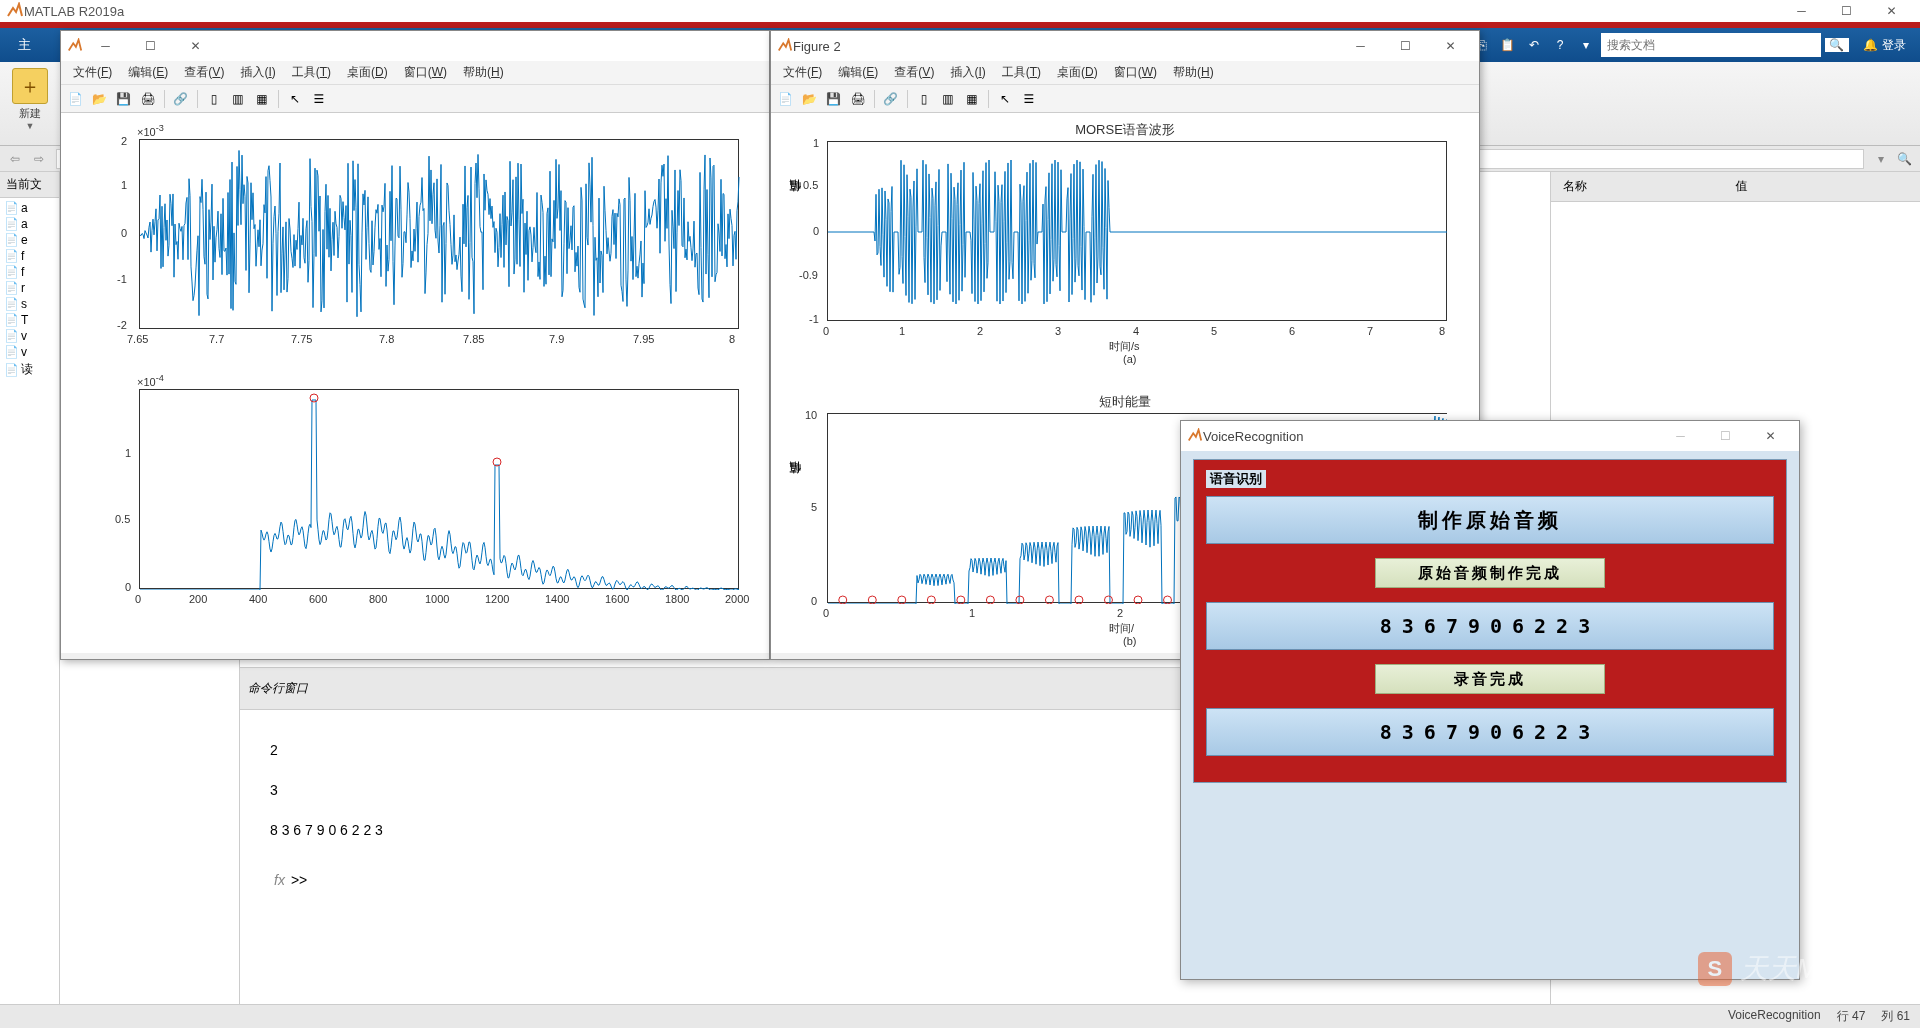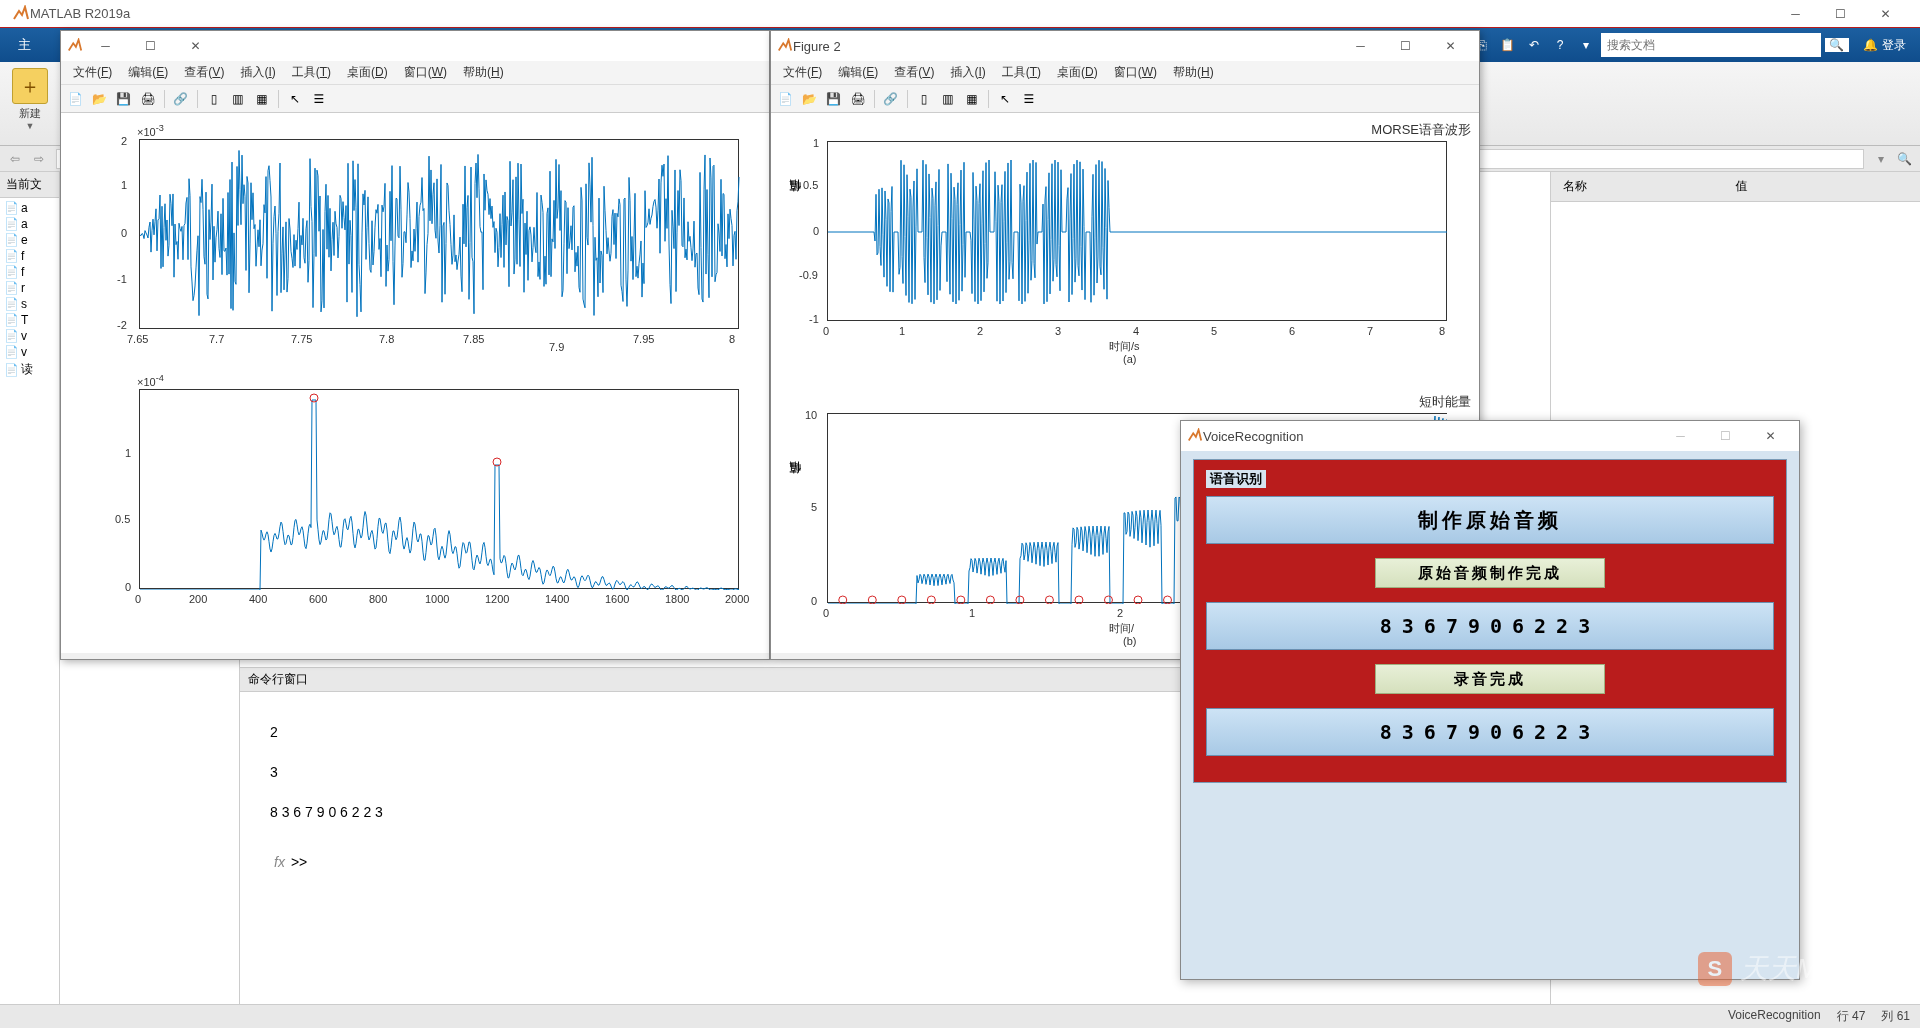--- a/index.html
+++ b/index.html
@@ -1,20 +1,20 @@
 <!DOCTYPE html>
 <html><head>
 <meta charset="utf-8">
 <style>
 * { box-sizing: border-box; margin: 0; padding: 0; font-family: "Microsoft YaHei", Arial, sans-serif; }
 body { background: #f0f0f0; width: 1920px; height: 1028px; overflow: hidden; position: relative; font-size: 12px; }
 
 
 .matlab-main { position: absolute; top: 0; left: 0; width: 1920px; height: 1028px; background: #fff; }
-.titlebar { height: 28px; background: #fff; display: flex; align-items: center; padding: 0 12px; border-bottom: 1px solid #b91c1c; }
+.titlebar { height: 28px; background: #fff; display: flex; align-items: center; padding: 0 6px; border-bottom: 6px solid #b91c1c; }
 .titlebar .title { font-size: 13px; color: #555; flex: 1; }
 .win-controls { display: flex; gap: 0; }
 .win-btn { width: 45px; height: 28px; display: flex; align-items: center; justify-content: center; color: #555; cursor: pointer; }
 
 .ribbon { height: 34px; background: linear-gradient(#1c5fa0, #0f4d8c); display: flex; align-items: center; padding: 0 4px; }
 .ribbon-tab { color: #fff; padding: 6px 14px; font-size: 13px; }
 .ribbon-right { margin-left: auto; display: flex; align-items: center; gap: 4px; }
 .ribbon-icon { width: 22px; height: 22px; display: flex; align-items: center; justify-content: center; color: #fff; cursor: pointer; }
 .search-box { width: 220px; height: 24px; background: #fff; border: none; padding: 0 6px; font-size: 12px; }
 .login { color: #fff; padding: 0 10px; display: flex; align-items: center; gap: 4px; }
@@ -46,21 +46,21 @@
 .line-num { width: 40px; text-align: right; padding-right: 8px; color: #888; background: #f5f5f5; }
 .line-num.boxed { border: 1px solid #999; background: #fff; }
 .code-text { padding-left: 20px; }
 .line45 { background: #fffde0; }
 .code-green { color: #009000; }
 .code-blue { color: #0000c0; }
 .code-hl { background: #ffd89a; }
 .fold-marker { width: 12px; text-align: center; color: #888; }
 
 .cmd-area { flex: 1; background: #fff; }
-.cmd-header { background: #e8e8e8; padding: 3px 8px; font-size: 12px; border-bottom: 1px solid #ccc; }
+.cmd-header { background: #e8e8e8; padding: 12px 8px; font-size: 12px; border-bottom: 1px solid #ccc; font-style: italic; }
 .cmd-body { padding: 20px 30px; font-family: Consolas, monospace; font-size: 14px; line-height: 40px; }
 .cmd-prompt { display: flex; align-items: center; gap: 6px; padding-left: 4px; margin-top: 10px; }
 .fx { font-style: italic; color: #888; font-size: 14px; }
 
 .right-panel { width: 370px; background: #fff; border-left: 1px solid #ccc; }
 .ws-header { background: #e8e8e8; padding: 6px 12px; font-size: 12px; border-bottom: 1px solid #ccc; display: flex; }
 .ws-col { flex: 1; }
 
 .status-bar { position: absolute; bottom: 0; left: 0; right: 0; height: 24px; background: #e8e8e8; border-top: 1px solid #ccc; display: flex; align-items: center; padding: 0 10px; font-size: 12px; color: #444; }
 .status-right { margin-left: auto; display: flex; gap: 16px; }
@@ -74,21 +74,21 @@
 .fig-menu u { text-decoration: underline; }
 .fig-toolbar { height: 28px; background: #f4f4f4; display: flex; align-items: center; padding: 0 4px; gap: 2px; border-bottom: 1px solid #ccc; }
 .fig-tool { width: 22px; height: 22px; display: flex; align-items: center; justify-content: center; cursor: pointer; border: 1px solid transparent; }
 .fig-sep { width: 1px; height: 18px; background: #ccc; margin: 0 3px; }
 .fig-content { background: #fff; padding: 8px; }
 
 .plot-area { background: #fff; position: relative; }
 .axes { position: absolute; border: 1px solid #333; }
 .axis-label { position: absolute; font-size: 11px; color: #333; }
 .y-exp { position: absolute; font-size: 11px; color: #333; }
-.plot-title { position: absolute; font-size: 13px; color: #333; width: 100%; text-align: right; }
+.plot-title { position: absolute; font-size: 13px; color: #333; width: 100%; text-align: center; }
 .ylabel-vert { position: absolute; font-size: 12px; writing-mode: vertical-rl; transform: rotate(180deg); }
 
 svg .waveform { stroke: #0072bd; stroke-width: 1; fill: none; }
 svg .marker { fill: none; stroke: #d62728; stroke-width: 1; }
 
 
 .vr-window { position: absolute; background: #d6e4f0; border: 1px solid #888; box-shadow: 2px 2px 10px rgba(0,0,0,0.3); }
 .vr-titlebar { height: 30px; background: #fff; display: flex; align-items: center; padding: 0 6px; }
 .vr-content { padding: 8px 12px 18px 12px; }
 .vr-frame { border: 1px solid #7a9ab5; padding: 12px; background: #b91c1c; }
@@ -319,21 +319,21 @@
       <div class="axis-label" style="left:52px; top:14px;">2</div>
       <div class="axis-label" style="left:52px; top:58px;">1</div>
       <div class="axis-label" style="left:52px; top:106px;">0</div>
       <div class="axis-label" style="left:48px; top:152px;">-1</div>
       <div class="axis-label" style="left:48px; top:198px;">-2</div>
       <div class="axis-label" style="left:58px; top:212px;">7.65</div>
       <div class="axis-label" style="left:140px; top:212px;">7.7</div>
       <div class="axis-label" style="left:222px; top:212px;">7.75</div>
       <div class="axis-label" style="left:310px; top:212px;">7.8</div>
       <div class="axis-label" style="left:394px; top:212px;">7.85</div>
-      <div class="axis-label" style="left:480px; top:220px;">7.9</div>
+      <div class="axis-label" style="left:480px; top:212px;">7.9</div>
       <div class="axis-label" style="left:564px; top:212px;">7.95</div>
       <div class="axis-label" style="left:660px; top:212px;">8</div>
     </div>
     <div class="plot-area" style="height:260px; position:relative; margin-top:10px;">
       <div class="y-exp" style="left:68px; top:2px;">×10<sup>-4</sup></div>
       <div class="axes" style="left:70px; top:18px; width:600px; height:200px;">
         <svg width="600" height="200">
           <path class="waveform" id="wave2" d="M0 200 L0 200 L1 200 L2 200 L3 200 L4 200 L5 200 L6 200 L7 200 L8 200 L9 200 L10 200 L11 200 L12 200 L13 200 L14 200 L15 200 L16 200 L17 200 L18 200 L19 200 L20 200 L21 200 L22 200 L23 200 L24 200 L25 200 L26 200 L27 200 L28 200 L29 200 L30 200 L31 200 L32 200 L33 200 L34 200 L35 200 L36 200 L37 200 L38 200 L39 200 L40 200 L41 200 L42 200 L43 200 L44 200 L45 200 L46 200 L47 200 L48 200 L49 200 L50 200 L51 200 L52 200 L53 200 L54 200 L55 200 L56 200 L57 200 L58 200 L59 200 L60 200 L61 200 L62 200 L63 200 L64 200 L65 200 L66 200 L67 200 L68 200 L69 200 L70 200 L71 200 L72 200 L73 200 L74 200 L75 200 L76 200 L77 200 L78 200 L79 200 L80 200 L81 200 L82 200 L83 200 L84 200 L85 200 L86 200 L87 200 L88 200 L89 200 L90 200 L91 200 L92 200 L93 200 L94 200 L95 200 L96 200 L97 200 L98 200 L99 200 L100 200 L101 200 L102 200 L103 200 L104 200 L105 200 L106 200 L107 200 L108 200 L109 200 L110 200 L111 200 L112 200 L113 200 L114 200 L115 200 L116 200 L117 200 L118 200 L119 200 L120 200 L121 140.09635348933554 L122 143.16154775095242 L123 147.88448618966868 L124 150.13505905713495 L125 148.17960342723975 L126 144.01326219047826 L127 141.79339752905432 L128 144.5430839059196 L129 151.6354755300587 L130 159.0121206109508 L131 162.03163366635357 L132 158.83813701406916 L133 151.71190056019796 L134 145.36294348842074 L135 143.43454442381739 L136 145.85135948871783 L137 149.02434129940937 L138 148.76417810469397 L139 143.68575071245894 L140 136.48629032689456 L141 132.07333204909915 L142 133.91354374590293 L143 141.35376179914712 L144 149.96707256407112 L145 154.70703103012488 L146 153.52205758384505 L147 148.71287117969104 L148 145.00768345259706 L149 145.8159902220654 L150 150.51763837685832 L151 154.87596250229217 L152 154.295695034128 L153 147.46616705030306 L154 137.6013952480794 L155 130.2815000024356 L156 129.47199868046653 L157 134.69931840813572 L158 141.51404311338626 L159 144.90027159336316 L160 143.05568549089406 L161 138.67329076676577 L162 136.7421896341423 L163 140.53414606906668 L164 148.8446714389566 L165 156.6329036707893 L166 158.635902151354 L167 153.2601513711277 L168 143.80864393434263 L169 136.09072567317742 L170 134.19177845910284 L171 137.58227699816612 L172 10 L173 10 L174 10 L175 10 L176 10 L177 129.9330029646914 L178 139.70877166167872 L179 149.83605852008563 L180 154.58013028131978 L181 152.0824026346022 L182 145.54849008676288 L183 140.65309454418042 L184 141.13424740441886 L185 145.92787341447763 L186 150.0326430168783 L187 148.46153521168318 L188 140.27461373621816 L189 129.59703518689258 L190 122.79209925842875 L191 123.87525022220724 L192 131.60961678853545 L193 140.4772079654406 L194 144.80209074747773 L195 142.9177423918877 L196 138.232759137347 L197 136.39787043885775 L198 140.74066480836692 L199 149.46401968544987 L200 156.78072517181525 L201 157.17146164021665 L202 149.56566609544655 L203 138.27287057025188 L204 129.9287787977941 L205 128.7293795266762 L206 133.52751373872704 L207 138.96468411780606 L208 139.75863683779278 L209 134.87398539502598 L210 128.3879573047144 L211 126.37135914909581 L212 132.1408565279623 L213 143.4983643936391 L214 154.09139043810046 L215 157.91679251393444 L216 153.60359797353937 L217 145.2621203100232 L218 139.27143291034503 L219 139.44381424219387 L220 144.229575708715 L221 148.07513485671052 L222 145.89058550993363 L223 137.21182671047765 L224 126.85915377848056 L225 121.54299914285845 L226 124.94591559499376 L227 134.98322627369052 L228 145.31643766735306 L229 149.98932372943267 L230 147.70060563835557 L231 142.5061595525211 L232 140.4505943386754 L233 144.71459017934444 L234 152.99074059871936 L235 159.10938021493834 L236 157.70515747570278 L237 148.39325730232994 L238 136.2749954898021 L239 128.35639392567953 L240 128.55061637206677 L241 135.00741546389787 L242 141.75525962094298 L243 143.38302526398985 L244 139.19523786829183 L245 133.68489675756518 L246 132.97066223481633 L247 139.91661612079088 L248 151.66385224436732 L249 161.4849636015887 L250 163.60026579583314 L251 157.34663575051238 L252 147.57003542348627 L253 140.95919342718997 L254 141.0964238017313 L255 145.9575485521239 L256 149.7245494195803 L257 147.4992985220248 L258 139.30669375547998 L259 130.31696757395667 L260 127.08823292567357 L261 132.65487417063952 L262 144.17332867107638 L263 154.91307772696683 L264 159.10419048114701 L265 156.00351091995068 L266 150.14386990097063 L267 147.62441809203972 L268 151.29175026475787 L269 158.4870061904276 L270 163.07331747851595 L271 160.2011391934944 L272 150.18524967847566 L273 138.53339313451102 L274 132.07505765855797 L275 134.0855543266144 L276 142.05615449505086 L277 149.75838870660414 L278 152.01023252587197 L279 148.52669497335486 L280 143.95439169382047 L281 144.0974003214622 L282 151.23275579533802 L283 162.10013620350858 L284 170.1181607262668 L285 170.1742796389347 L286 162.38501951129058 L287 152.00052408941215 L288 145.53700671716555 L289 146.05746680942502 L290 151.1420869083964 L291 155.03515092554986 L292 153.28949608850033 L293 146.3505219145272 L294 139.34480001071222 L295 138.22939660912718 L296 145.22170337170016 L297 156.97548229259274 L298 166.89185713583194 L299 169.83360429798074 L300 165.7088875449115 L301 159.26172072695738 L302 156.28006075409738 L303 159.12818508177767 L304 164.99313160212736 L305 168.15322406886824 L306 164.51791667618556 L307 154.97024157705127 L308 144.95836715230084 L309 140.62665267160372 L310 144.3906777157839 L311 153.27140630637132 L312 161.21222233248216 L313 163.6015669983102 L314 160.58329029966166 L315 156.6855495120917 L316 157.10326198502972 L317 163.49850448669923 L318 172.52898949420847 L319 178.22973123689732 L320 176.44789934749423 L321 167.98084666821262 L322 158.0550672340082 L323 152.54839725380765 L324 153.8018239875747 L325 159.14967504464678 L326 163.22079396971716 L327 162.21277027046972 L328 156.87297691052402 L329 151.9309939169477 L330 152.4341570370052 L331 159.78403898915386 L332 170.48735810814927 L333 178.5723280075127 L334 179.85368482405894 L335 174.84974011945323 L336 168.19268786144505 L337 165.02705328018712 L338 167.14673370789228 L339 171.78209846033582 L340 173.91310427067734 L341 170.3080419933665 L342 162.19572208599297 L343 154.5345739666555 L344 152.42862921225458 L345 157.39315253470588 L346 166.27143688693207 L347 173.59192637292074 L348 175.56650948654283 L349 172.7216751366219 L350 169.22132829219728 L351 169.45618941302814 L352 174.52865602987853 L353 181.3101527275355 L354 184.7744797055043 L355 75 L356 75 L357 75 L358 75 L359 75 L360 168.73868179812897 L361 172.81380312805055 L362 172.4816738262329 L363 168.6582169790992 L364 165.426652976659 L365 166.79174091810756 L366 173.47529403596258 L367 182.19169330652005 L368 187.95045860291268 L369 187.64674744882072 L370 182.24642030915166 L371 175.9539885762486 L372 173.03218552649136 L373 174.69114230500261 L374 178.37377608880894 L375 179.9241157028671 L376 176.94429410417774 L377 170.77065792797706 L378 165.5730143685237 L379 165.27085070041147 L380 170.6032492765836 L381 178.55414751041914 L382 184.54427626745124 L383 185.72274614158056 L384 182.89160979593277 L385 179.66029781729176 L386 179.5286167017235 L387 183.1419054041005 L388 187.79542565249238 L389 189.53618326993723 L390 186.24215831630136 L391 179.33674960038022 L392 172.84769575175346 L393 170.53045218898242 L394 173.22070059501786 L395 178.38055133709494 L396 182.13122716632174 L397 182.19896315947346 L398 179.54568108376188 L399 177.48590606592296 L400 179.00640094367128 L401 184.35116020977512 L402 190.70705496718074 L403 194.21832504634105 L404 192.80019755497983 L405 187.63769886811676 L406 182.26777175182332 L407 179.96731781888508 L408 181.4240219471369 L409 184.41772336649106 L410 185.6988320533062 L411 183.59576777902572 L412 179.36096983634306 L413 176.24922463888294 L414 177.04876074929092 L415 181.9444163368902 L416 188.32034457776734 L417 192.63337813762735 L418 192.93520611559094 L419 190.15939551044684 L420 187.24714429015592 L421 186.82067807063953 L422 189.18642960532316 L423 192.16552948660632 L424 192.84419781422628 L425 189.88653017780197 L426 184.64774016972777 L427 180.25376570536713 L428 179.3539775487508 L429 182.23986326104475 L430 186.72274811701402 L431 189.82476722614075 L432 189.98208405065563 L433 188.10464491856874 L434 186.73023218657642 L435 187.9584493920931 L436 191.75516683283482 L437 195.91020330146026 L438 197.6637764367599 L439 195.75968283522917 L440 191.37970281340372 L441 187.27540094527185 L442 185.77291775035084 L443 187.15482721343318 L444 189.60946294840096 L445 190.73945302991694 L446 189.4536965938075 L447 186.80576309267738 L448 185.16483278882913 L449 186.37371059171335 L450 190.30116054578704 L451 194.87739802991308 L452 197.57115253870052 L453 197.1877177375594 L454 194.6480130195389 L455 192.19658899004781 L456 191.67117873362312 L457 193.15206509488866 L458 194.9927534091986 L459 195.17272194012182 L460 192.9194716915689 L461 189.36478506937985 L462 186.74934569136795 L463 186.78974535504278 L464 189.44031054559437 L465 192.9650379313231 L466 195.23887065869175 L467 195.2827631928704 L468 193.88679972660807 L469 192.8859213523478 L470 193.67261926600514 L471 196.08928279697525 L472 198.53138500472323 L473 199.16388781454899 L474 197.3170212104771 L475 194.00911390593404 L476 191.21712602193907 L477 190.45891186079533 L478 191.75267540244664 L479 193.71288866547312 L480 194.6754206435581 L481 193.97913688608904 L482 192.43747884320038 L483 191.66607804431507 L484 192.80054738830165 L485 195.58620370549554 L486 198.5225783748857 L487 199.94085655111147 L488 199.1960249010436 L489 197.086560738432 L490 195.2103309498188 L491 194.76481548870916 L492 195.70003468714629 L493 196.8438697525286 L494 196.87462815493984 L495 195.38339788047136 L496 193.2197207372724 L497 191.87110151880145 L498 192.35822204739574 L499 194.4815356177683 L500 196.97509158914255 L501 198.43431952998435 L502 198.31132513249153 L503 197.23974425631025 L504 196.47143062145787 L505 196.87632303565954 L506 198.27060267090937 L507 199.57106810600757 L508 199.64027185173742 L509 198.1707786701545 L510 195.94149690807066 L511 194.26361675363907 L512 194.04337427269897 L513 195.1645688563785 L514 196.6377875594622 L515 197.38052246497105 L516 197.02673512411783 L517 196.16073309612995 L518 195.81888111921103 L519 196.6560935142676 L520 198.4154693050153 L521 200 L522 200 L523 199.88056033288072 L524 198.30717846245346 L525 197.02042301659506 L526 196.74086450372457 L527 197.36157477772883 L528 198.09513609185674 L529 198.12513301573728 L530 197.25568692818877 L531 196.06883043242038 L532 195.48221540647546 L533 196.05257834115775 L534 197.5529230793327 L535 199.1343143668993 L536 199.93947636996376 L537 199.70262387063863 L538 198.89349741087207 L539 198.31585840482478 L540 198.4794455075054 L541 199.22288655301122 L542 199.86223735455496 L543 199.73766861061148 L544 198.7355984864289 L545 197.39288795200585 L546 196.51251971109315 L547 196.58704354347964 L548 197.46175925358378 L549 198.47938706525485 L550 198.9831442813969 L551 198.79293872188597 L552 198.30231580086334 L553 198.13841275685945 L554 198.65570746120244 L555 199.65049523180605 L556 200 L557 200 L558 199.98364165851567 L559 198.93339910579272 L560 198.14993832860895 L561 198.030629107387 L562 198.46050921753766 L563 198.94075613272645 L564 198.99564275997616 L565 198.54295363643877 L566 197.9507683440919 L567 197.74719736776478 L568 198.21080109687915 L569 199.1525281703527 L570 200 L571 200 L572 200 L573 199.57750455747052 L574 199.17568877124432 L575 199.22515464253343 L576 199.60353679512136 L577 199.9049728177315 L578 199.76987406289135 L579 199.17223490189014 L580 198.44885985796353 L581 198.05429650945186 L582 198.23069569075892 L583 198.83987507302515 L584 199.47691913276756 L585 199.7719702343837 L586 199.65058513073888 L587 199.362103579743 L588 199.26495831060015 L589 199.5393467582876 L590 200 L591 200 L592 200 L593 199.9347560632726 L594 199.30787009456975 L595 198.88826967557804 L596 198.87496152355666 L597 199.1713239745103 L598 199.48014502289783 L599 199.5407349595297"></path>
           <circle class="marker" cx="174" cy="8" r="4"></circle>
           <circle class="marker" cx="357" cy="72" r="4"></circle>

